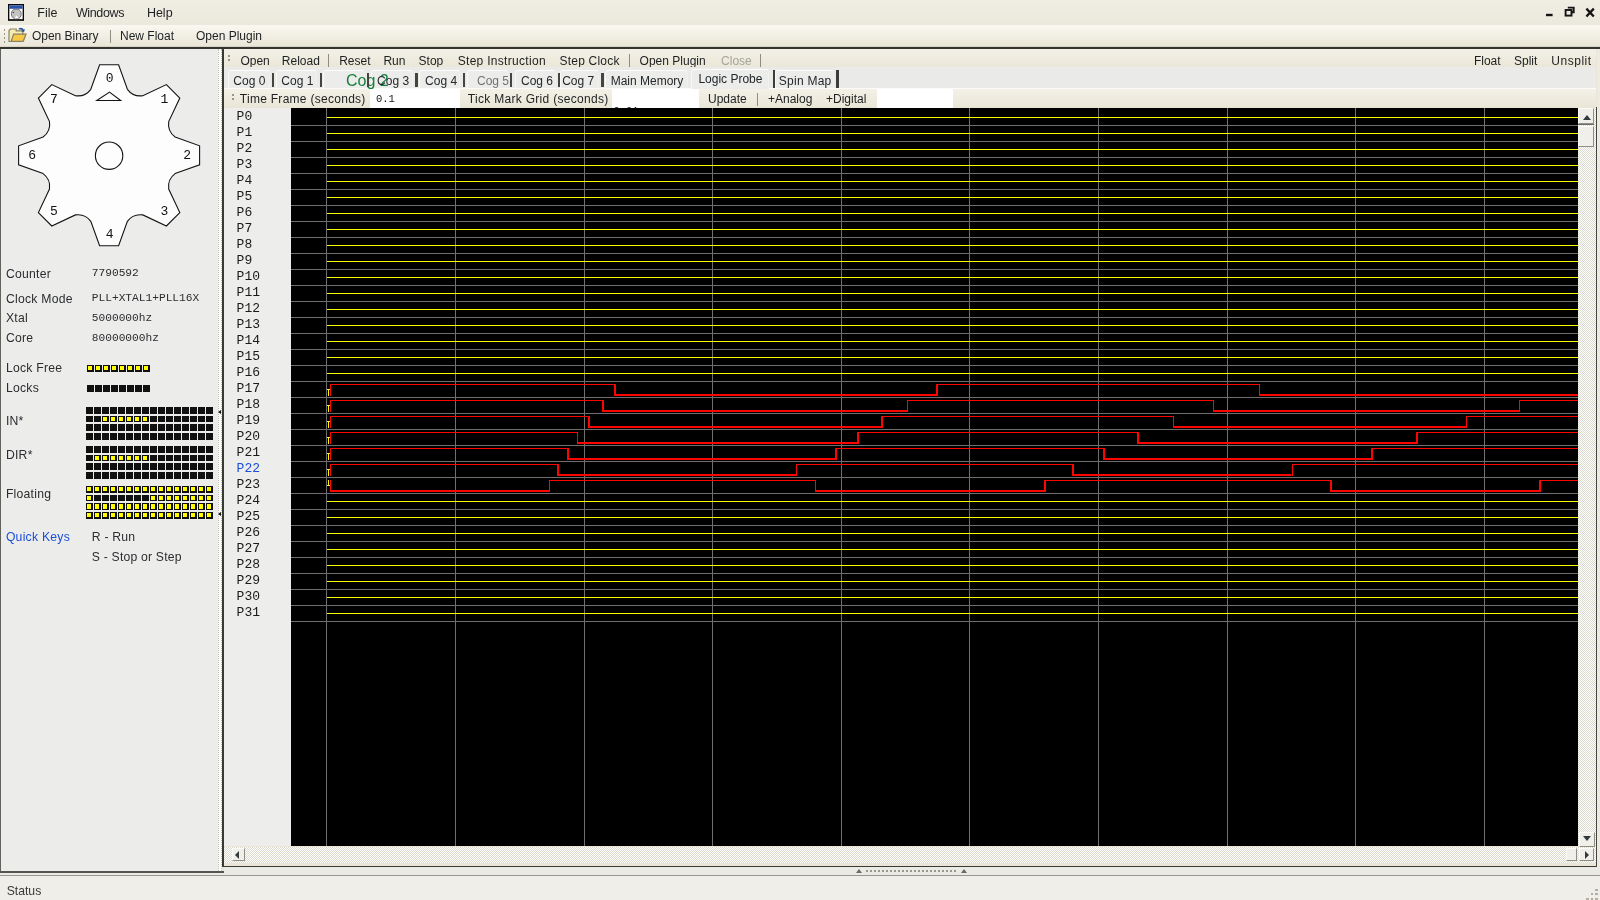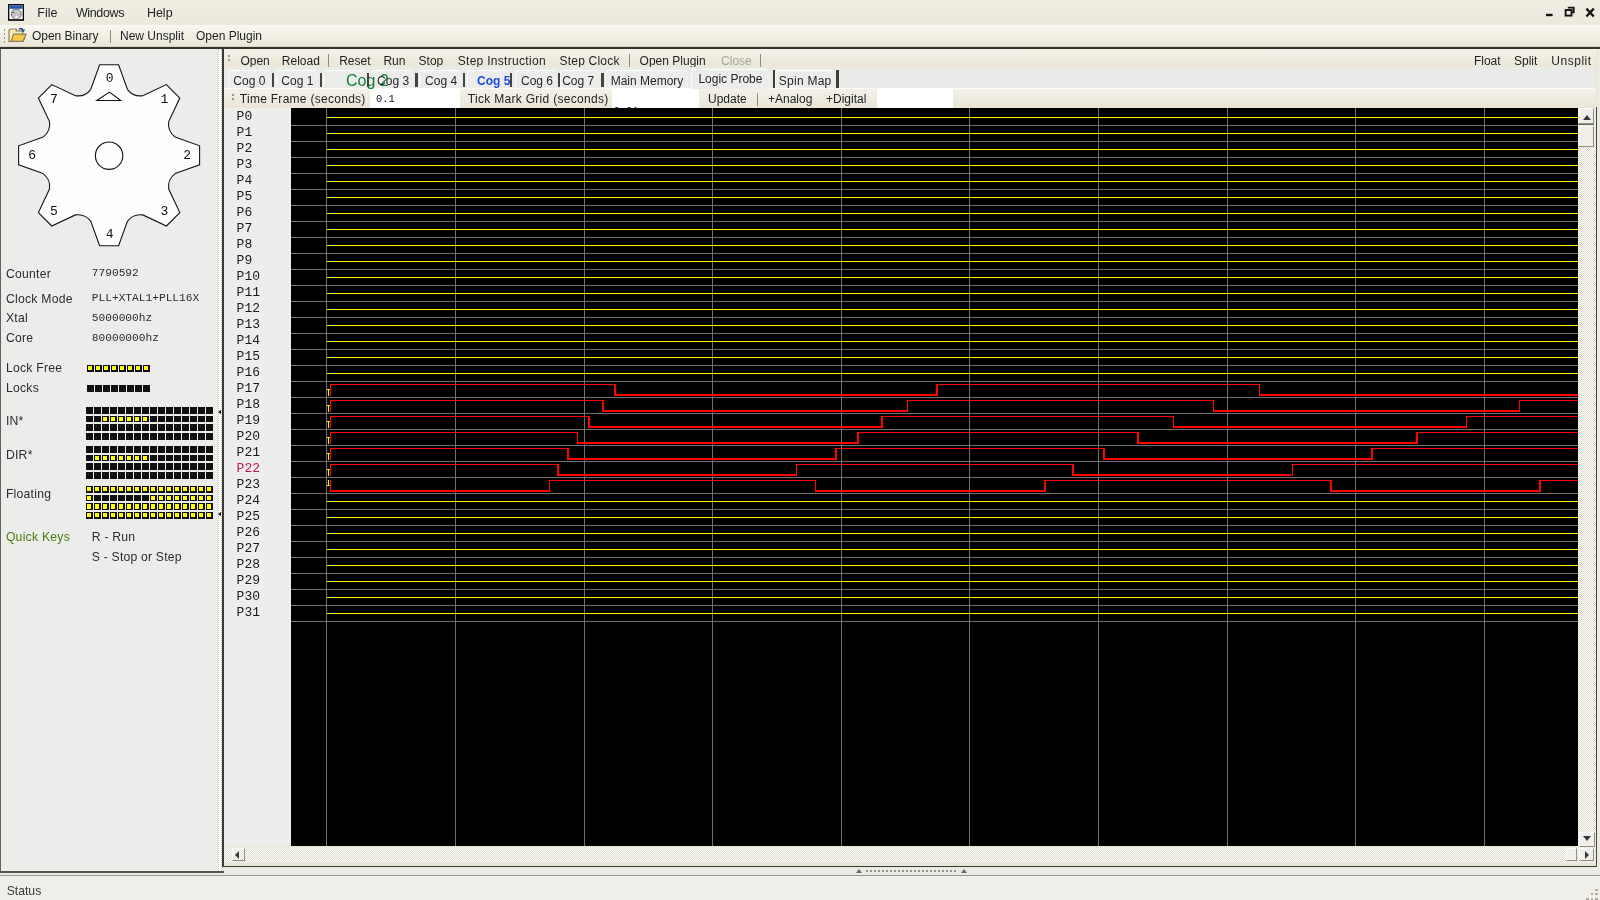--- a/index.html
+++ b/index.html
@@ -31,21 +31,21 @@
 <div style="position:absolute;left:3.5px;top:32.8px;width:1.8px;height:1.8px;background:#9a988c;"></div>
 <div style="position:absolute;left:3.5px;top:36.8px;width:1.8px;height:1.8px;background:#9a988c;"></div>
 <div style="position:absolute;left:3.5px;top:40.8px;width:1.8px;height:1.8px;background:#9a988c;"></div>
 <svg style="position:absolute;left:8px;top:26px" width="19" height="18" viewBox="0 0 19 18">
 <path d="M1 4.5 L1 15.5 L14.5 15.5 L14.5 13.5 L15.5 13.5 L15.5 11.5 L16.5 11.5 L16.5 9 L14.8 9 L14.8 4.8 L8.2 4.8 L8.2 3 L2.5 3 Z" fill="#f7ecb0" stroke="#8a8066" stroke-width="1.2"></path>
 <path d="M3.2 15.3 L5.6 8.2 L18 8.2 L15.2 15.3 Z" fill="#f7c944" stroke="#8a8066" stroke-width="1.2"></path>
 <path d="M10.5 2.6 c 2.2 -1.6 4.4 -0.6 4.9 0.9 l 1.4 -0.5 l -0.7 2.9 l -2.9 -0.7 l 1 -0.6 c -0.5 -1.1 -1.9 -1.6 -3.2 -0.8 Z" fill="#27549c"></path>
 </svg>
 <div style="position:absolute;left:31.9px;top:29.2px;font-family:'Liberation Sans',sans-serif;font-size:12px;color:#1d1f21;letter-spacing:0px;font-weight:normal;white-space:pre;line-height:14.4px;">Open Binary</div>
 <div style="position:absolute;left:109.5px;top:29.5px;width:1.2px;height:13.5px;background:#8e8d81;"></div>
-<div style="position:absolute;left:120px;top:29.2px;font-family:'Liberation Sans',sans-serif;font-size:12px;color:#1d1f21;letter-spacing:0px;font-weight:normal;white-space:pre;line-height:14.4px;">New Unsplit</div>
+<div style="position:absolute;left:120px;top:29.2px;font-family:'Liberation Sans',sans-serif;font-size:12px;color:#1d1f21;letter-spacing:0px;font-weight:normal;white-space:pre;line-height:14.4px;">New Float</div>
 <div style="position:absolute;left:196px;top:29.2px;font-family:'Liberation Sans',sans-serif;font-size:12px;color:#1d1f21;letter-spacing:0px;font-weight:normal;white-space:pre;line-height:14.4px;">Open Plugin</div>
 <div style="position:absolute;left:0px;top:47.2px;width:1600px;height:2.0px;background:#34342e;"></div>
 <div style="position:absolute;left:0px;top:49.2px;width:217.5px;height:822.2px;background:#ececeb;border-left:1px solid #62625c;"></div>
 <svg style="position:absolute;left:0px;top:48px" width="230" height="215" viewBox="0 0 230 215">
 <g transform="translate(0,-48)">
 <path d="M 99.6 64.8 L 118.6 64.8 L 127.4 89.3 Q 133.2 97.1 142.8 95.7 L 166.4 84.6 L 179.8 98.0 L 168.7 121.6 Q 167.3 131.2 175.1 137.0 L 199.6 145.8 L 199.6 164.8 L 175.1 173.6 Q 167.3 179.4 168.7 189.0 L 179.8 212.6 L 166.4 226.0 L 142.8 214.9 Q 133.2 213.5 127.4 221.3 L 118.6 245.8 L 99.6 245.8 L 90.8 221.3 Q 85.0 213.5 75.4 214.9 L 51.8 226.0 L 38.4 212.6 L 49.5 189.0 Q 50.9 179.4 43.1 173.6 L 18.6 164.8 L 18.6 145.8 L 43.1 137.0 Q 50.9 131.2 49.5 121.6 L 38.4 98.0 L 51.8 84.6 L 75.4 95.7 Q 85.0 97.1 90.8 89.3 Z" fill="#fdfdfd" stroke="#141414" stroke-width="1.1"></path>
 <circle cx="109.1" cy="155.7" r="13.7" fill="#fdfdfd" stroke="#141414" stroke-width="1.1"></circle>
 <path d="M 96.8 100.5 L 120.7 100.5 L 109.5 92.1 Z" fill="#fdfdfd" stroke="#141414" stroke-width="1.1"></path>
 <text x="109.6" y="82.4" text-anchor="middle" font-family="Liberation Mono, monospace" font-size="13px" fill="#111">0</text>
       <text x="164.3" y="102.9" text-anchor="middle" font-family="Liberation Mono, monospace" font-size="13px" fill="#111">1</text>
@@ -63,21 +63,21 @@
 <div style="position:absolute;left:91.8px;top:292.4px;font-family:'Liberation Mono',monospace;font-size:11.2px;color:#2b2d2f;letter-spacing:0px;font-weight:normal;white-space:pre;line-height:13.4px;">PLL+XTAL1+PLL16X</div>
 <div style="position:absolute;left:5.9px;top:311.0px;font-family:'Liberation Sans',sans-serif;font-size:12.2px;color:#2b2d2f;letter-spacing:0.25px;font-weight:normal;white-space:pre;line-height:14.6px;">Xtal</div>
 <div style="position:absolute;left:91.8px;top:311.9px;font-family:'Liberation Mono',monospace;font-size:11.2px;color:#2b2d2f;letter-spacing:0px;font-weight:normal;white-space:pre;line-height:13.4px;">5000000hz</div>
 <div style="position:absolute;left:5.9px;top:331.0px;font-family:'Liberation Sans',sans-serif;font-size:12.2px;color:#2b2d2f;letter-spacing:0.25px;font-weight:normal;white-space:pre;line-height:14.6px;">Core</div>
 <div style="position:absolute;left:91.8px;top:331.9px;font-family:'Liberation Mono',monospace;font-size:11.2px;color:#2b2d2f;letter-spacing:0px;font-weight:normal;white-space:pre;line-height:13.4px;">80000000hz</div>
 <div style="position:absolute;left:5.9px;top:361.0px;font-family:'Liberation Sans',sans-serif;font-size:12.2px;color:#2b2d2f;letter-spacing:0.25px;font-weight:normal;white-space:pre;line-height:14.6px;">Lock Free</div>
 <div style="position:absolute;left:5.9px;top:381.0px;font-family:'Liberation Sans',sans-serif;font-size:12.2px;color:#2b2d2f;letter-spacing:0.25px;font-weight:normal;white-space:pre;line-height:14.6px;">Locks</div>
 <div style="position:absolute;left:5.9px;top:414px;font-family:'Liberation Sans',sans-serif;font-size:12.2px;color:#2b2d2f;letter-spacing:0.25px;font-weight:normal;white-space:pre;line-height:14.6px;">IN*</div>
 <div style="position:absolute;left:5.9px;top:447.5px;font-family:'Liberation Sans',sans-serif;font-size:12.2px;color:#2b2d2f;letter-spacing:0.25px;font-weight:normal;white-space:pre;line-height:14.6px;">DIR*</div>
 <div style="position:absolute;left:5.9px;top:486.5px;font-family:'Liberation Sans',sans-serif;font-size:12.2px;color:#2b2d2f;letter-spacing:0.25px;font-weight:normal;white-space:pre;line-height:14.6px;">Floating</div>
-<div style="position:absolute;left:5.9px;top:529.5px;font-family:'Liberation Sans',sans-serif;font-size:12.2px;color:#4d7c0f;letter-spacing:0.25px;font-weight:normal;white-space:pre;line-height:14.6px;">Quick Keys</div>
+<div style="position:absolute;left:5.9px;top:529.5px;font-family:'Liberation Sans',sans-serif;font-size:12.2px;color:#1d4ed8;letter-spacing:0.25px;font-weight:normal;white-space:pre;line-height:14.6px;">Quick Keys</div>
 <div style="position:absolute;left:91.8px;top:529.5px;font-family:'Liberation Sans',sans-serif;font-size:12.2px;color:#2b2d2f;letter-spacing:0.2px;font-weight:normal;white-space:pre;line-height:14.6px;">R - Run</div>
 <div style="position:absolute;left:91.8px;top:549.5px;font-family:'Liberation Sans',sans-serif;font-size:12.2px;color:#2b2d2f;letter-spacing:0.2px;font-weight:normal;white-space:pre;line-height:14.6px;">S - Stop or Step</div>
 <svg style="position:absolute;left:87.3px;top:365px" width="66" height="11" viewBox="0 0 66 11" shape-rendering="crispEdges">
     <rect x="0.55" y="0.55" width="5.4" height="5.4" fill="#ffff00" stroke="#111111" stroke-width="1.1"></rect>
     <rect x="8.55" y="0.55" width="5.4" height="5.4" fill="#ffff00" stroke="#111111" stroke-width="1.1"></rect>
     <rect x="16.55" y="0.55" width="5.4" height="5.4" fill="#ffff00" stroke="#111111" stroke-width="1.1"></rect>
     <rect x="24.55" y="0.55" width="5.4" height="5.4" fill="#ffff00" stroke="#111111" stroke-width="1.1"></rect>
     <rect x="32.55" y="0.55" width="5.4" height="5.4" fill="#ffff00" stroke="#111111" stroke-width="1.1"></rect>
     <rect x="40.55" y="0.55" width="5.4" height="5.4" fill="#ffff00" stroke="#111111" stroke-width="1.1"></rect>
     <rect x="48.55" y="0.55" width="5.4" height="5.4" fill="#ffff00" stroke="#111111" stroke-width="1.1"></rect>
@@ -324,21 +324,21 @@
 <div style="position:absolute;left:323.4px;top:70.2px;width:41.400000000000034px;height:17.8px;background:#ececea;border-top:1px solid #fdfdfc;border-left:1px solid #f8f8f5;border-right:1px solid #f0f0ec;border-radius:3px 3px 0 0;"></div>
 <div style="position:absolute;left:346px;top:73.7px;font-family:'Liberation Sans',sans-serif;font-size:16px;color:#15803d;letter-spacing:0px;font-weight:normal;white-space:pre;line-height:14.4px;z-index:4;">Cog 2</div>
 <div style="position:absolute;left:367.2px;top:72.8px;width:2.2px;height:14.2px;background:#45453f;z-index:5;"></div>
 <div style="position:absolute;left:371.3px;top:70.2px;width:41.5px;height:17.8px;background:#ececea;border-top:1px solid #fdfdfc;border-left:1px solid #f8f8f5;border-right:1px solid #f0f0ec;border-radius:3px 3px 0 0;"></div>
 <div style="position:absolute;left:377.1px;top:73.7px;font-family:'Liberation Sans',sans-serif;font-size:12px;color:#23282b;letter-spacing:0px;font-weight:normal;white-space:pre;line-height:14.4px;z-index:4;">Cog 3</div>
 <div style="position:absolute;left:415.4px;top:72.8px;width:2.2px;height:14.2px;background:#45453f;z-index:5;"></div>
 <div style="position:absolute;left:419.3px;top:70.2px;width:41.0px;height:17.8px;background:#ececea;border-top:1px solid #fdfdfc;border-left:1px solid #f8f8f5;border-right:1px solid #f0f0ec;border-radius:3px 3px 0 0;"></div>
 <div style="position:absolute;left:425.1px;top:73.7px;font-family:'Liberation Sans',sans-serif;font-size:12px;color:#23282b;letter-spacing:0px;font-weight:normal;white-space:pre;line-height:14.4px;z-index:4;">Cog 4</div>
 <div style="position:absolute;left:462.8px;top:72.8px;width:2.2px;height:14.2px;background:#45453f;z-index:5;"></div>
 <div style="position:absolute;left:466.8px;top:70.2px;width:41.0px;height:17.8px;background:#ececea;border-top:1px solid #fdfdfc;border-left:1px solid #f8f8f5;border-right:1px solid #f0f0ec;border-radius:3px 3px 0 0;"></div>
-<div style="position:absolute;left:477px;top:73.7px;font-family:'Liberation Sans',sans-serif;font-size:12px;color:#1d4ed8;letter-spacing:0px;font-weight:bold;white-space:pre;line-height:14.4px;z-index:4;">Cog 5</div>
+<div style="position:absolute;left:477px;top:73.7px;font-family:'Liberation Sans',sans-serif;font-size:12px;color:#737373;letter-spacing:0px;font-weight:normal;white-space:pre;line-height:14.4px;z-index:4;">Cog 5</div>
 <div style="position:absolute;left:510.3px;top:72.8px;width:2.2px;height:14.2px;background:#45453f;z-index:5;"></div>
 <div style="position:absolute;left:515.2px;top:70.2px;width:40.5px;height:17.8px;background:#ececea;border-top:1px solid #fdfdfc;border-left:1px solid #f8f8f5;border-right:1px solid #f0f0ec;border-radius:3px 3px 0 0;"></div>
 <div style="position:absolute;left:521.0px;top:73.7px;font-family:'Liberation Sans',sans-serif;font-size:12px;color:#23282b;letter-spacing:0px;font-weight:normal;white-space:pre;line-height:14.4px;z-index:4;">Cog 6</div>
 <div style="position:absolute;left:558.0px;top:72.8px;width:2.2px;height:14.2px;background:#45453f;z-index:5;"></div>
 <div style="position:absolute;left:560.0px;top:70.2px;width:39.200000000000045px;height:17.8px;background:#ececea;border-top:1px solid #fdfdfc;border-left:1px solid #f8f8f5;border-right:1px solid #f0f0ec;border-radius:3px 3px 0 0;"></div>
 <div style="position:absolute;left:562.2px;top:73.7px;font-family:'Liberation Sans',sans-serif;font-size:12px;color:#23282b;letter-spacing:0px;font-weight:normal;white-space:pre;line-height:14.4px;z-index:4;">Cog 7</div>
 <div style="position:absolute;left:601.4px;top:72.8px;width:2.2px;height:14.2px;background:#45453f;z-index:5;"></div>
 <div style="position:absolute;left:604.9px;top:70.2px;width:83.5px;height:17.8px;background:#ececea;border-top:1px solid #fdfdfc;border-left:1px solid #f8f8f5;border-right:1px solid #f0f0ec;border-radius:3px 3px 0 0;"></div>
 <div style="position:absolute;left:610.7px;top:73.7px;font-family:'Liberation Sans',sans-serif;font-size:12px;color:#23282b;letter-spacing:0px;font-weight:normal;white-space:pre;line-height:14.4px;z-index:4;text-align:right;">Main Memory</div>
 <div style="position:absolute;left:690.6px;top:69.0px;width:78.39999999999998px;height:20.4px;background:#ececea;border-top:1px solid #fdfdfc;border-left:1px solid #f8f8f5;border-right:1px solid #f0f0ec;border-radius:3px 3px 0 0;z-index:3;"></div>
@@ -378,21 +378,21 @@
 <div style="position:absolute;left:236.6px;top:301px;width:54px;height:16px;font-family:'Liberation Mono',monospace;font-size:13px;line-height:16.2px;color:#1a1a1a;">P12</div>
 <div style="position:absolute;left:236.6px;top:317px;width:54px;height:16px;font-family:'Liberation Mono',monospace;font-size:13px;line-height:16.2px;color:#1a1a1a;">P13</div>
 <div style="position:absolute;left:236.6px;top:333px;width:54px;height:16px;font-family:'Liberation Mono',monospace;font-size:13px;line-height:16.2px;color:#1a1a1a;">P14</div>
 <div style="position:absolute;left:236.6px;top:349px;width:54px;height:16px;font-family:'Liberation Mono',monospace;font-size:13px;line-height:16.2px;color:#1a1a1a;">P15</div>
 <div style="position:absolute;left:236.6px;top:365px;width:54px;height:16px;font-family:'Liberation Mono',monospace;font-size:13px;line-height:16.2px;color:#1a1a1a;">P16</div>
 <div style="position:absolute;left:236.6px;top:381px;width:54px;height:16px;font-family:'Liberation Mono',monospace;font-size:13px;line-height:16.2px;color:#1a1a1a;">P17</div>
 <div style="position:absolute;left:236.6px;top:397px;width:52px;height:16px;font-family:'Liberation Mono',monospace;font-size:13px;line-height:16.2px;color:#1a1a1a;">P18</div>
 <div style="position:absolute;left:236.6px;top:413px;width:54px;height:16px;font-family:'Liberation Mono',monospace;font-size:13px;line-height:16.2px;color:#1a1a1a;">P19</div>
 <div style="position:absolute;left:236.6px;top:429px;width:54px;height:16px;font-family:'Liberation Mono',monospace;font-size:13px;line-height:16.2px;color:#1a1a1a;">P20</div>
 <div style="position:absolute;left:236.6px;top:445px;width:54px;height:16px;font-family:'Liberation Mono',monospace;font-size:13px;line-height:16.2px;color:#1a1a1a;">P21</div>
-<div style="position:absolute;left:236.6px;top:461px;width:54px;height:16px;font-family:'Liberation Mono',monospace;font-size:13px;line-height:16.2px;color:#be185d;">P22</div>
+<div style="position:absolute;left:236.6px;top:461px;width:54px;height:16px;font-family:'Liberation Mono',monospace;font-size:13px;line-height:16.2px;color:#1d4ed8;">P22</div>
 <div style="position:absolute;left:236.6px;top:477px;width:54px;height:16px;font-family:'Liberation Mono',monospace;font-size:13px;line-height:16.2px;color:#1a1a1a;">P23</div>
 <div style="position:absolute;left:236.6px;top:493px;width:54px;height:16px;font-family:'Liberation Mono',monospace;font-size:13px;line-height:16.2px;color:#1a1a1a;">P24</div>
 <div style="position:absolute;left:236.6px;top:509px;width:54px;height:16px;font-family:'Liberation Mono',monospace;font-size:13px;line-height:16.2px;color:#1a1a1a;">P25</div>
 <div style="position:absolute;left:236.6px;top:525px;width:54px;height:16px;font-family:'Liberation Mono',monospace;font-size:13px;line-height:16.2px;color:#1a1a1a;">P26</div>
 <div style="position:absolute;left:236.6px;top:541px;width:54px;height:16px;font-family:'Liberation Mono',monospace;font-size:13px;line-height:16.2px;color:#1a1a1a;">P27</div>
 <div style="position:absolute;left:236.6px;top:557px;width:54px;height:16px;font-family:'Liberation Mono',monospace;font-size:13px;line-height:16.2px;color:#1a1a1a;">P28</div>
 <div style="position:absolute;left:236.6px;top:573px;width:54px;height:16px;font-family:'Liberation Mono',monospace;font-size:13px;line-height:16.2px;color:#1a1a1a;">P29</div>
 <div style="position:absolute;left:236.6px;top:589px;width:54px;height:16px;font-family:'Liberation Mono',monospace;font-size:13px;line-height:16.2px;color:#1a1a1a;">P30</div>
 <div style="position:absolute;left:236.6px;top:605px;width:54px;height:16px;font-family:'Liberation Mono',monospace;font-size:13px;line-height:16.2px;color:#1a1a1a;">P31</div>
 <div style="position:absolute;left:326.0px;top:107.5px;width:1.1px;height:738.3px;background:#6f6f6f;"></div>

